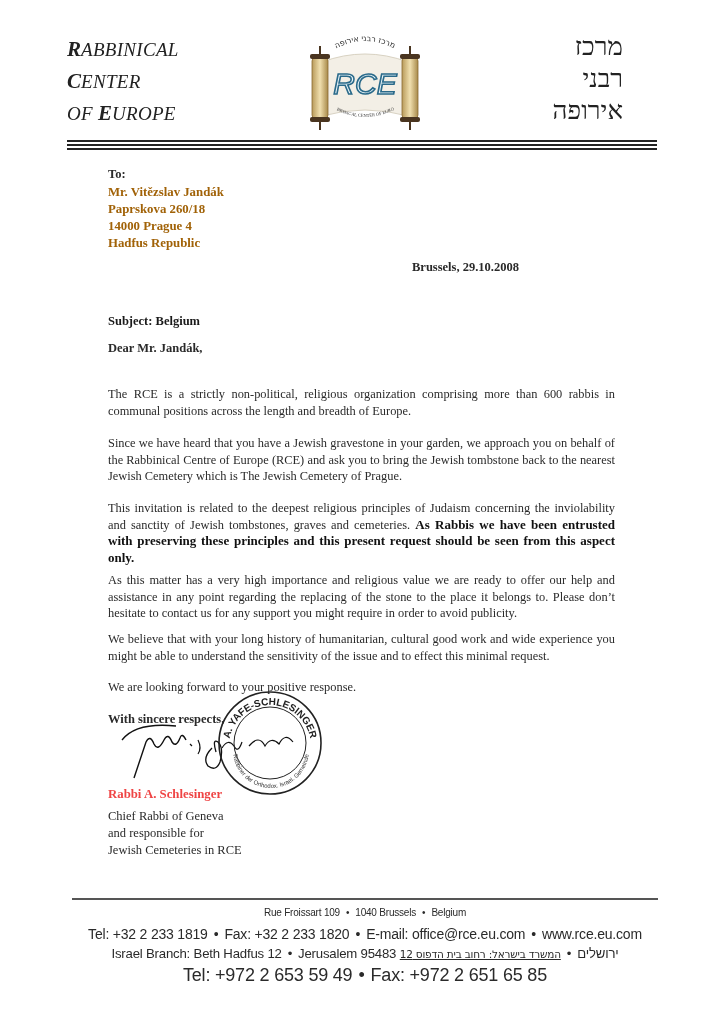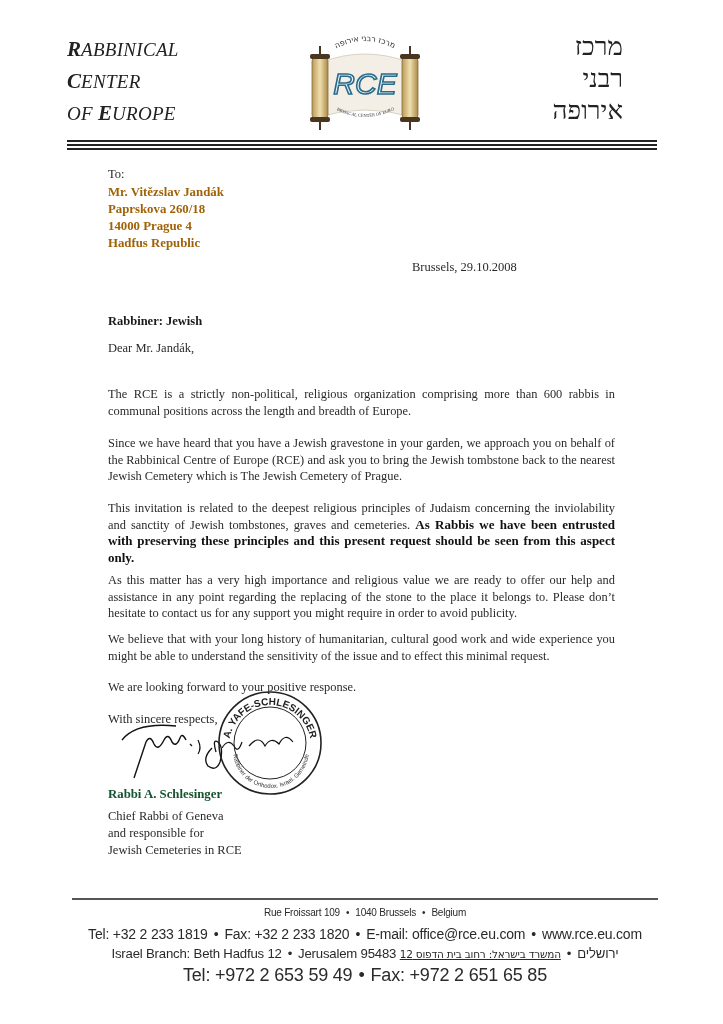--- a/index.html
+++ b/index.html
@@ -11,40 +11,40 @@
   .org-en .cap { font-weight: bold; font-size: 21px; }
   .org-en .sm { font-size: 19px; letter-spacing: 0.3px; }
   .org-he { right: 100px; top: 30px; font-family: "DejaVu Serif", serif; font-size: 26px; line-height: 32px; text-align: right; color: #222; direction: rtl; }
 
   .logo { left: 300px; top: 28px; width: 130px; height: 106px; }
 
   .rule-top { left: 67px; top: 140px; width: 590px; }
   .rule-top div { height: 2px; background: #222; margin-bottom: 2px; }
 
   
-  .text { font-size: 12.5px; line-height: 17px; color: #2a2a2a; }
+  .text { font-size: 12.5px; line-height: 17px; color: #2a2a2a; font-weight: bold; }
   .to { left: 108px; top: 166px; }
   .addr { left: 108px; top: 184px; font-weight: bold; font-size: 12.8px; line-height: 17px; color: #a16207; }
   .date { left: 412px; top: 259px; }
   .subject { left: 108px; top: 313px; font-weight: bold; color: #1a1a1a; }
   .greeting { left: 108px; top: 340px; }
   .para { left: 108px; width: 507px; text-align: justify; font-size: 12.4px; line-height: 16.5px; color: #2a2a2a; }
   .para b { color: #111; font-size: 13px; }
   .p1 { top: 386px; }
   .p2 { top: 435px; }
   .p3 { top: 500px; }
   .p4 { top: 572px; }
   .p5 { top: 631px; }
   .p6 { top: 679px; }
   .closing { left: 108px; top: 711px; }
 
   .signature { left: 116px; top: 718px; width: 130px; height: 64px; }
   .stamp { left: 215px; top: 688px; width: 110px; height: 110px; }
 
-  .signer { left: 108px; top: 786px; font-weight: bold; font-size: 12.8px; color: #14532d; }
+  .signer { left: 108px; top: 786px; font-weight: bold; font-size: 12.8px; color: #ef4444; }
   .title-lines { left: 108px; top: 808px; font-size: 12.5px; line-height: 17px; color: #2a2a2a; }
 
   
   .rule-bottom { left: 72px; top: 898px; width: 586px; height: 2px; background: #555; }
   .footer { left: 60px; width: 610px; text-align: center; font-family: "Liberation Sans", sans-serif; color: #2a2a2a; letter-spacing: -0.2px; }
   .f1 { top: 907px; font-size: 10px; }
   .f2 { top: 926px; font-size: 14px; }
   .f3 { top: 946px; font-size: 13.2px; }
   .f4 { top: 965px; font-size: 18px; }
   .f3 .he { direction: rtl; unicode-bidi: embed; font-family: "DejaVu Sans", sans-serif; font-size: 10.5px; text-decoration: underline; }
@@ -102,21 +102,21 @@
 <div class="abs text to">To:</div>
 <div class="abs addr">
   <div>Mr. Vitězslav Jandák</div>
   <div>Paprskova 260/18</div>
   <div>14000 Prague 4</div>
   <div>Hadfus Republic</div>
 </div>
 
 <div class="abs text date">Brussels, 29.10.2008</div>
 
-<div class="abs text subject">Rabbiner: Jewish</div>
+<div class="abs text subject">Subject: Belgium</div>
 <div class="abs text greeting">Dear Mr. Jandák,</div>
 
 <div class="abs para p1">The RCE is a strictly non-political, religious organization comprising more than 600 rabbis in communal positions across the length and breadth of Europe.</div>
 <div class="abs para p2">Since we have heard that you have a Jewish gravestone in your garden, we approach you on behalf of the Rabbinical Centre of Europe (RCE) and ask you to bring the Jewish tombstone back to the nearest Jewish Cemetery which is The Jewish Cemetery of Prague.</div>
 <div class="abs para p3"><span>This invitation is related to the deepest religious principles of Judaism concerning the inviolability and sanctity of Jewish tombstones, graves and cemeteries. </span><b>As Rabbis we have been entrusted with preserving these principles and this present request should be seen from this aspect only.</b></div>
 <div class="abs para p4">As this matter has a very high importance and religious value we are ready to offer our help and assistance in any point regarding the replacing of the stone to the place it belongs to. Please don’t hesitate to contact us for any support you might require in order to avoid publicity.</div>
 <div class="abs para p5">We believe that with your long history of humanitarian, cultural good work and wide experience you might be able to understand the sensitivity of the issue and to effect this minimal request.</div>
 <div class="abs para p6">We are looking forward to your positive response.</div>
 
 <div class="abs text closing">With sincere respects,</div>

